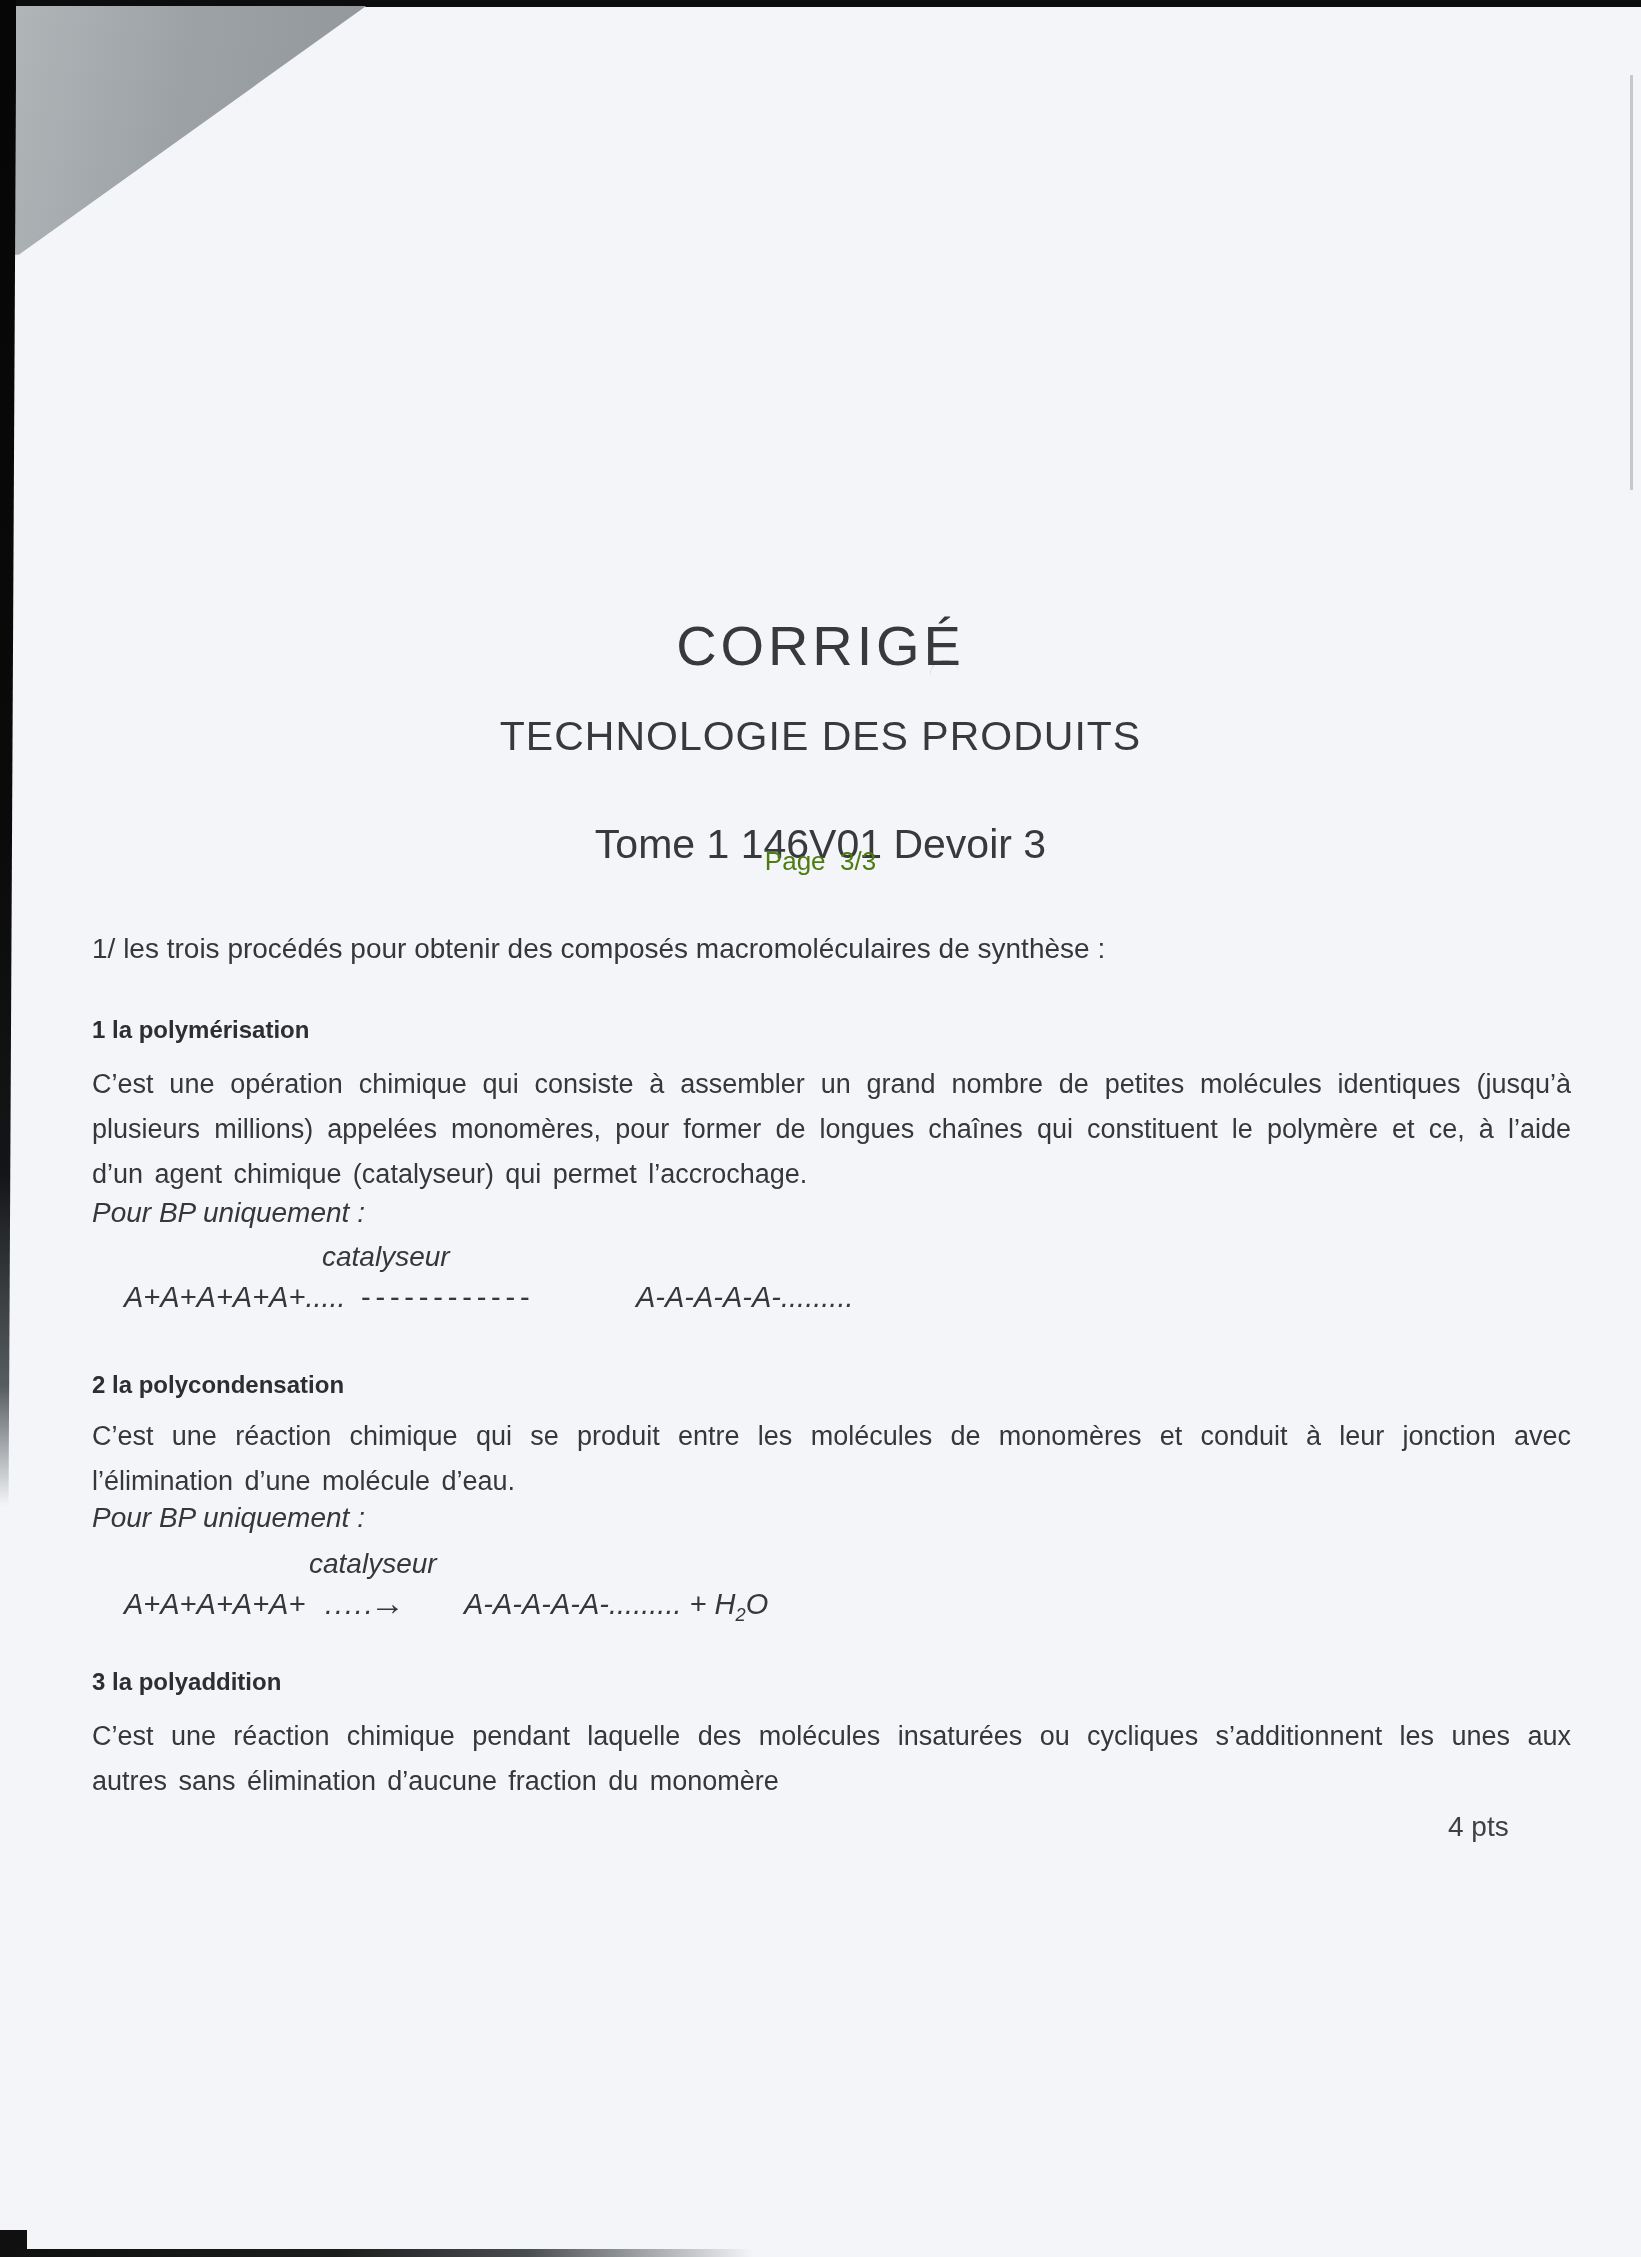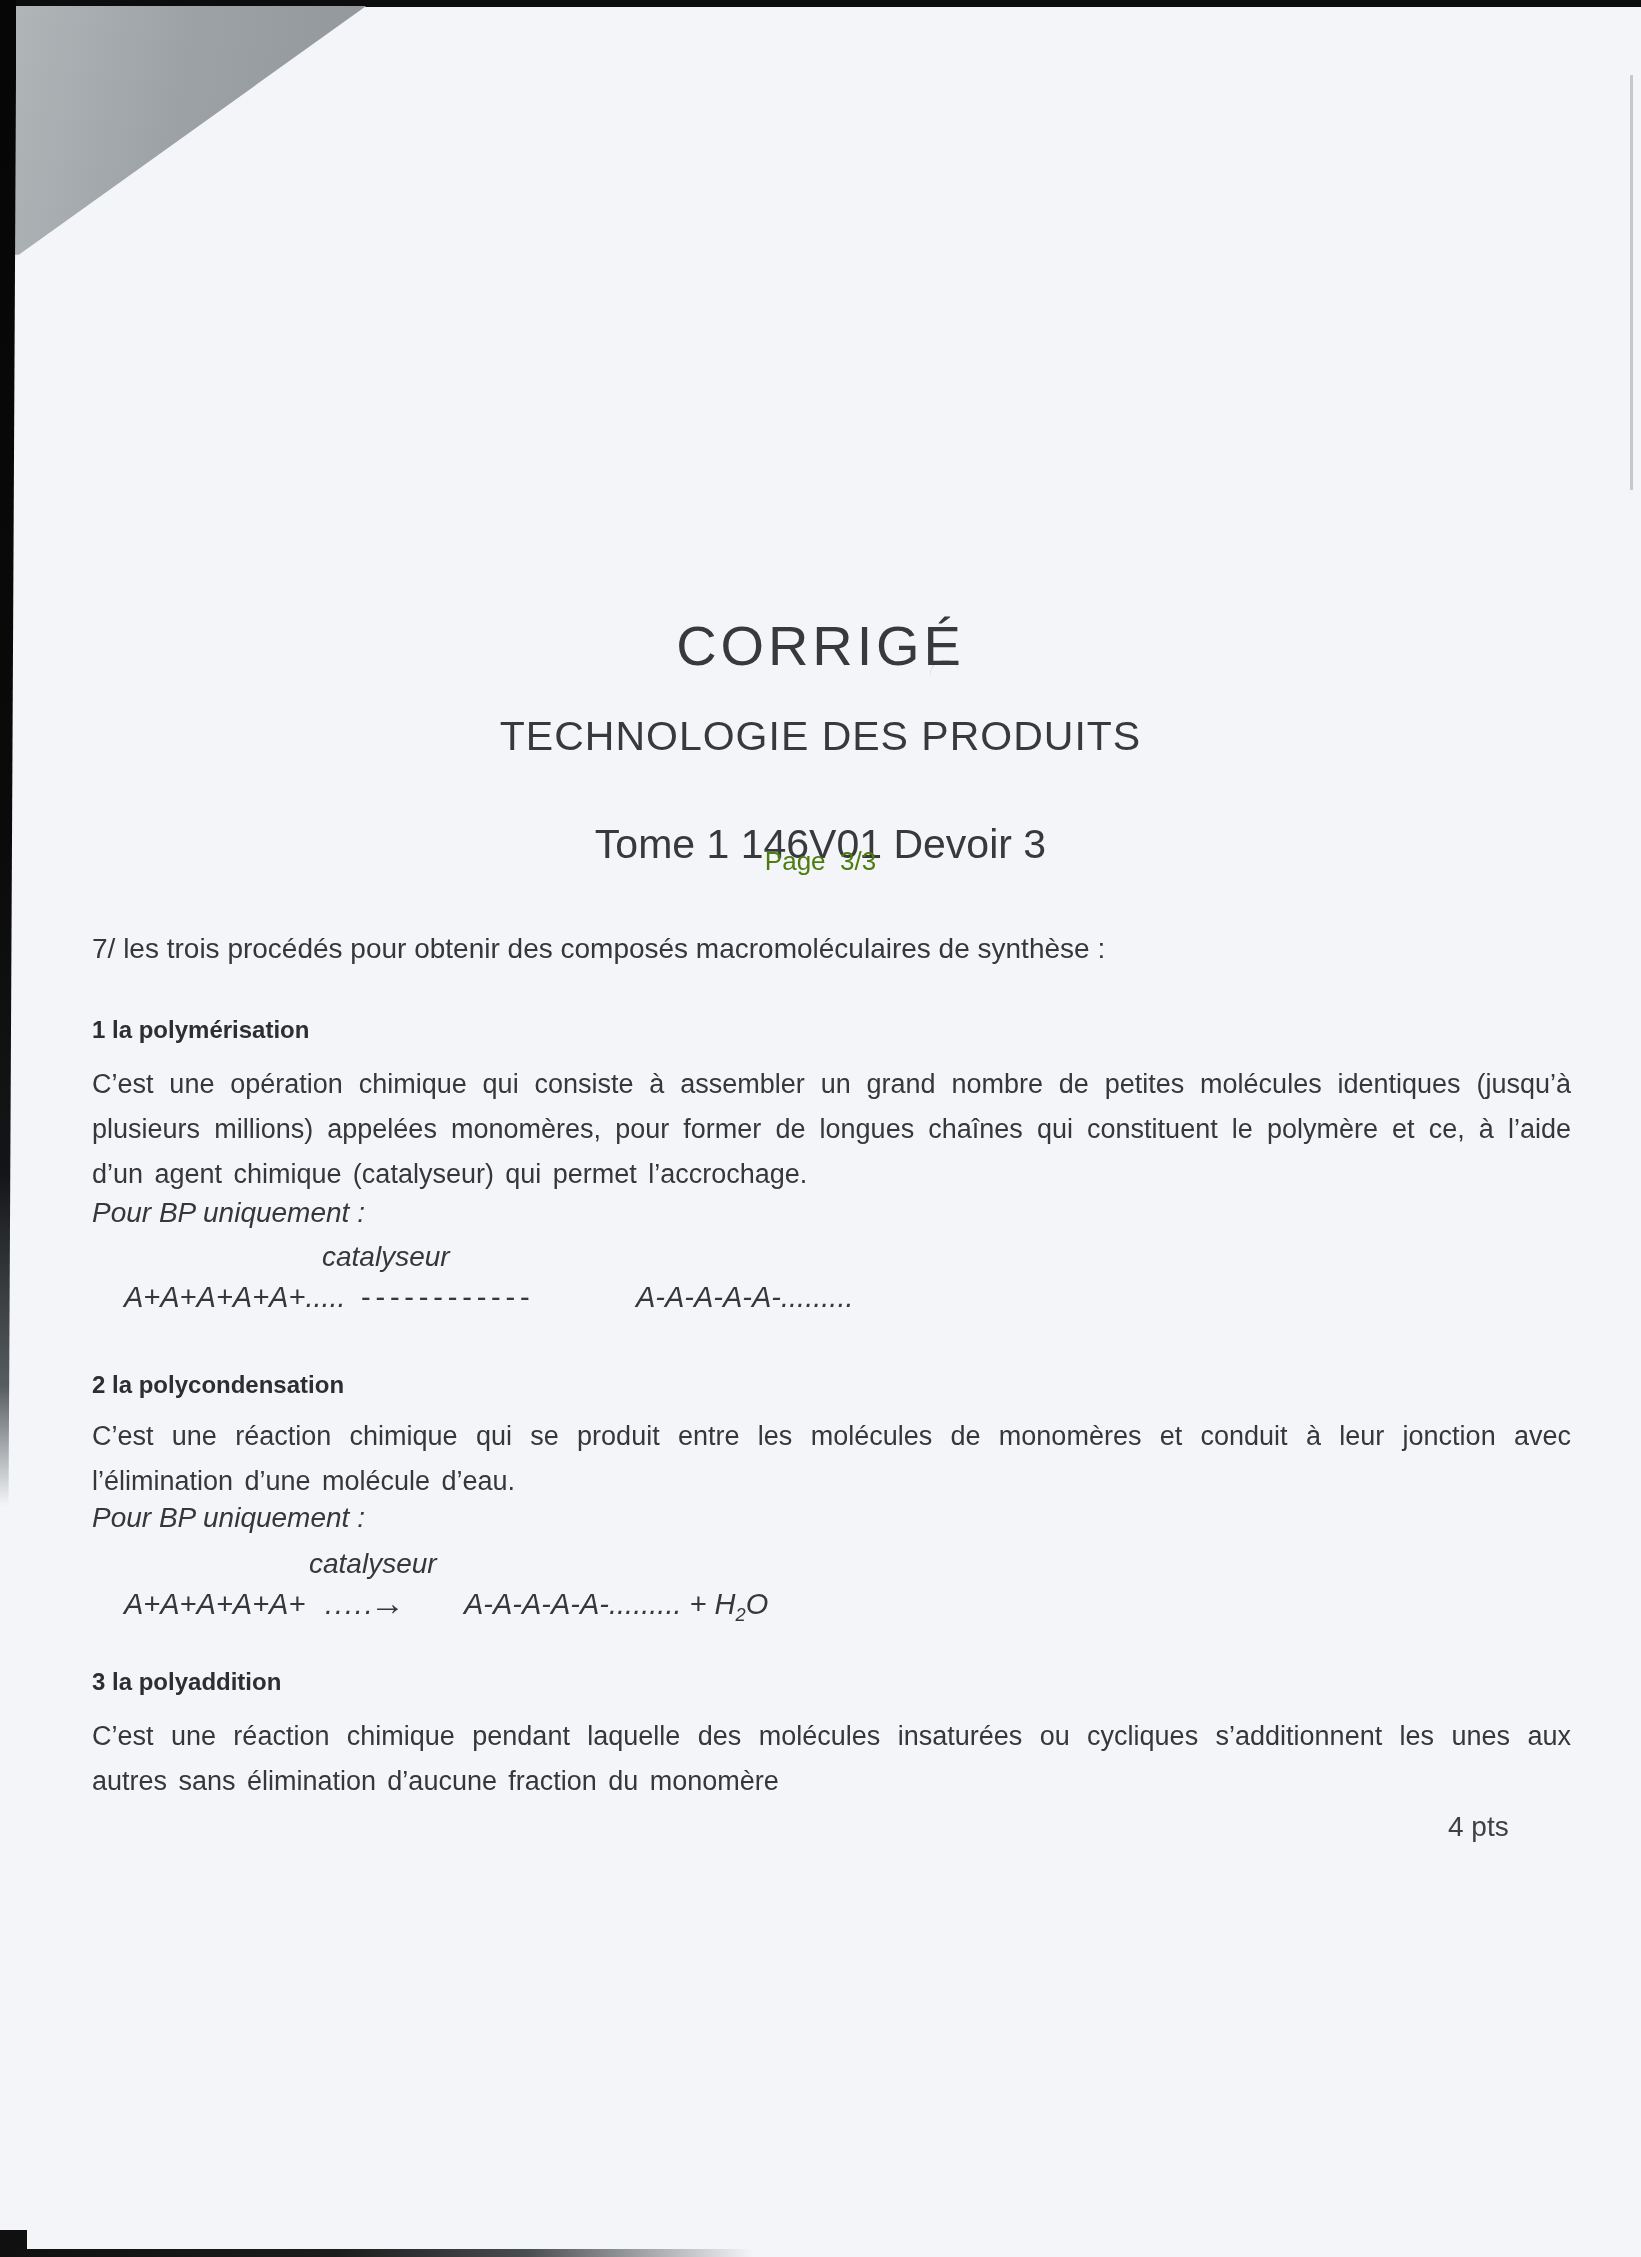--- a/index.html
+++ b/index.html
@@ -106,21 +106,21 @@
   <div class="scan-bottomleft-block"></div>
   <div class="scan-bottom-bar"></div>
   <div class="scan-right-line"></div>
   <div class="scan-curl-mark"></div>
 
   <div class="center-line doc-title">CORRIGÉ</div>
   <div class="center-line doc-subject">TECHNOLOGIE DES PRODUITS</div>
   <div class="center-line doc-volume">Tome 1 146V01 Devoir 3</div>
   <div class="center-line doc-page">Page  3/3</div>
 
-  <div class="question">7/ les trois procédés pour obtenir des composés macromoléculaires de synthèse :</div>
+  <div class="question">1/ les trois procédés pour obtenir des composés macromoléculaires de synthèse :</div>
 
   <div class="sec-heading" style="top:1016px">1 la polymérisation</div>
   <div class="sec-body" style="top:1062px">C’est une opération chimique qui consiste à assembler un grand nombre de petites molécules identiques (jusqu’à plusieurs millions) appelées monomères, pour former de longues chaînes qui constituent le polymère et ce, à l’aide d’un agent chimique (catalyseur) qui permet l’accrochage.</div>
   <div class="bp-note" style="top:1197px">Pour BP uniquement :</div>
   <div class="catalyst-label" style="left:322px; top:1241px">catalyseur</div>
   <div class="formula" style="top:1281px">
     <span class="f-part" style="left:0">A+A+A+A+A+.....</span>
     <span class="f-part f-dashes" style="left:237px">------------</span>
     <span class="f-part" style="left:512px">A-A-A-A-A-.........</span>
   </div>

